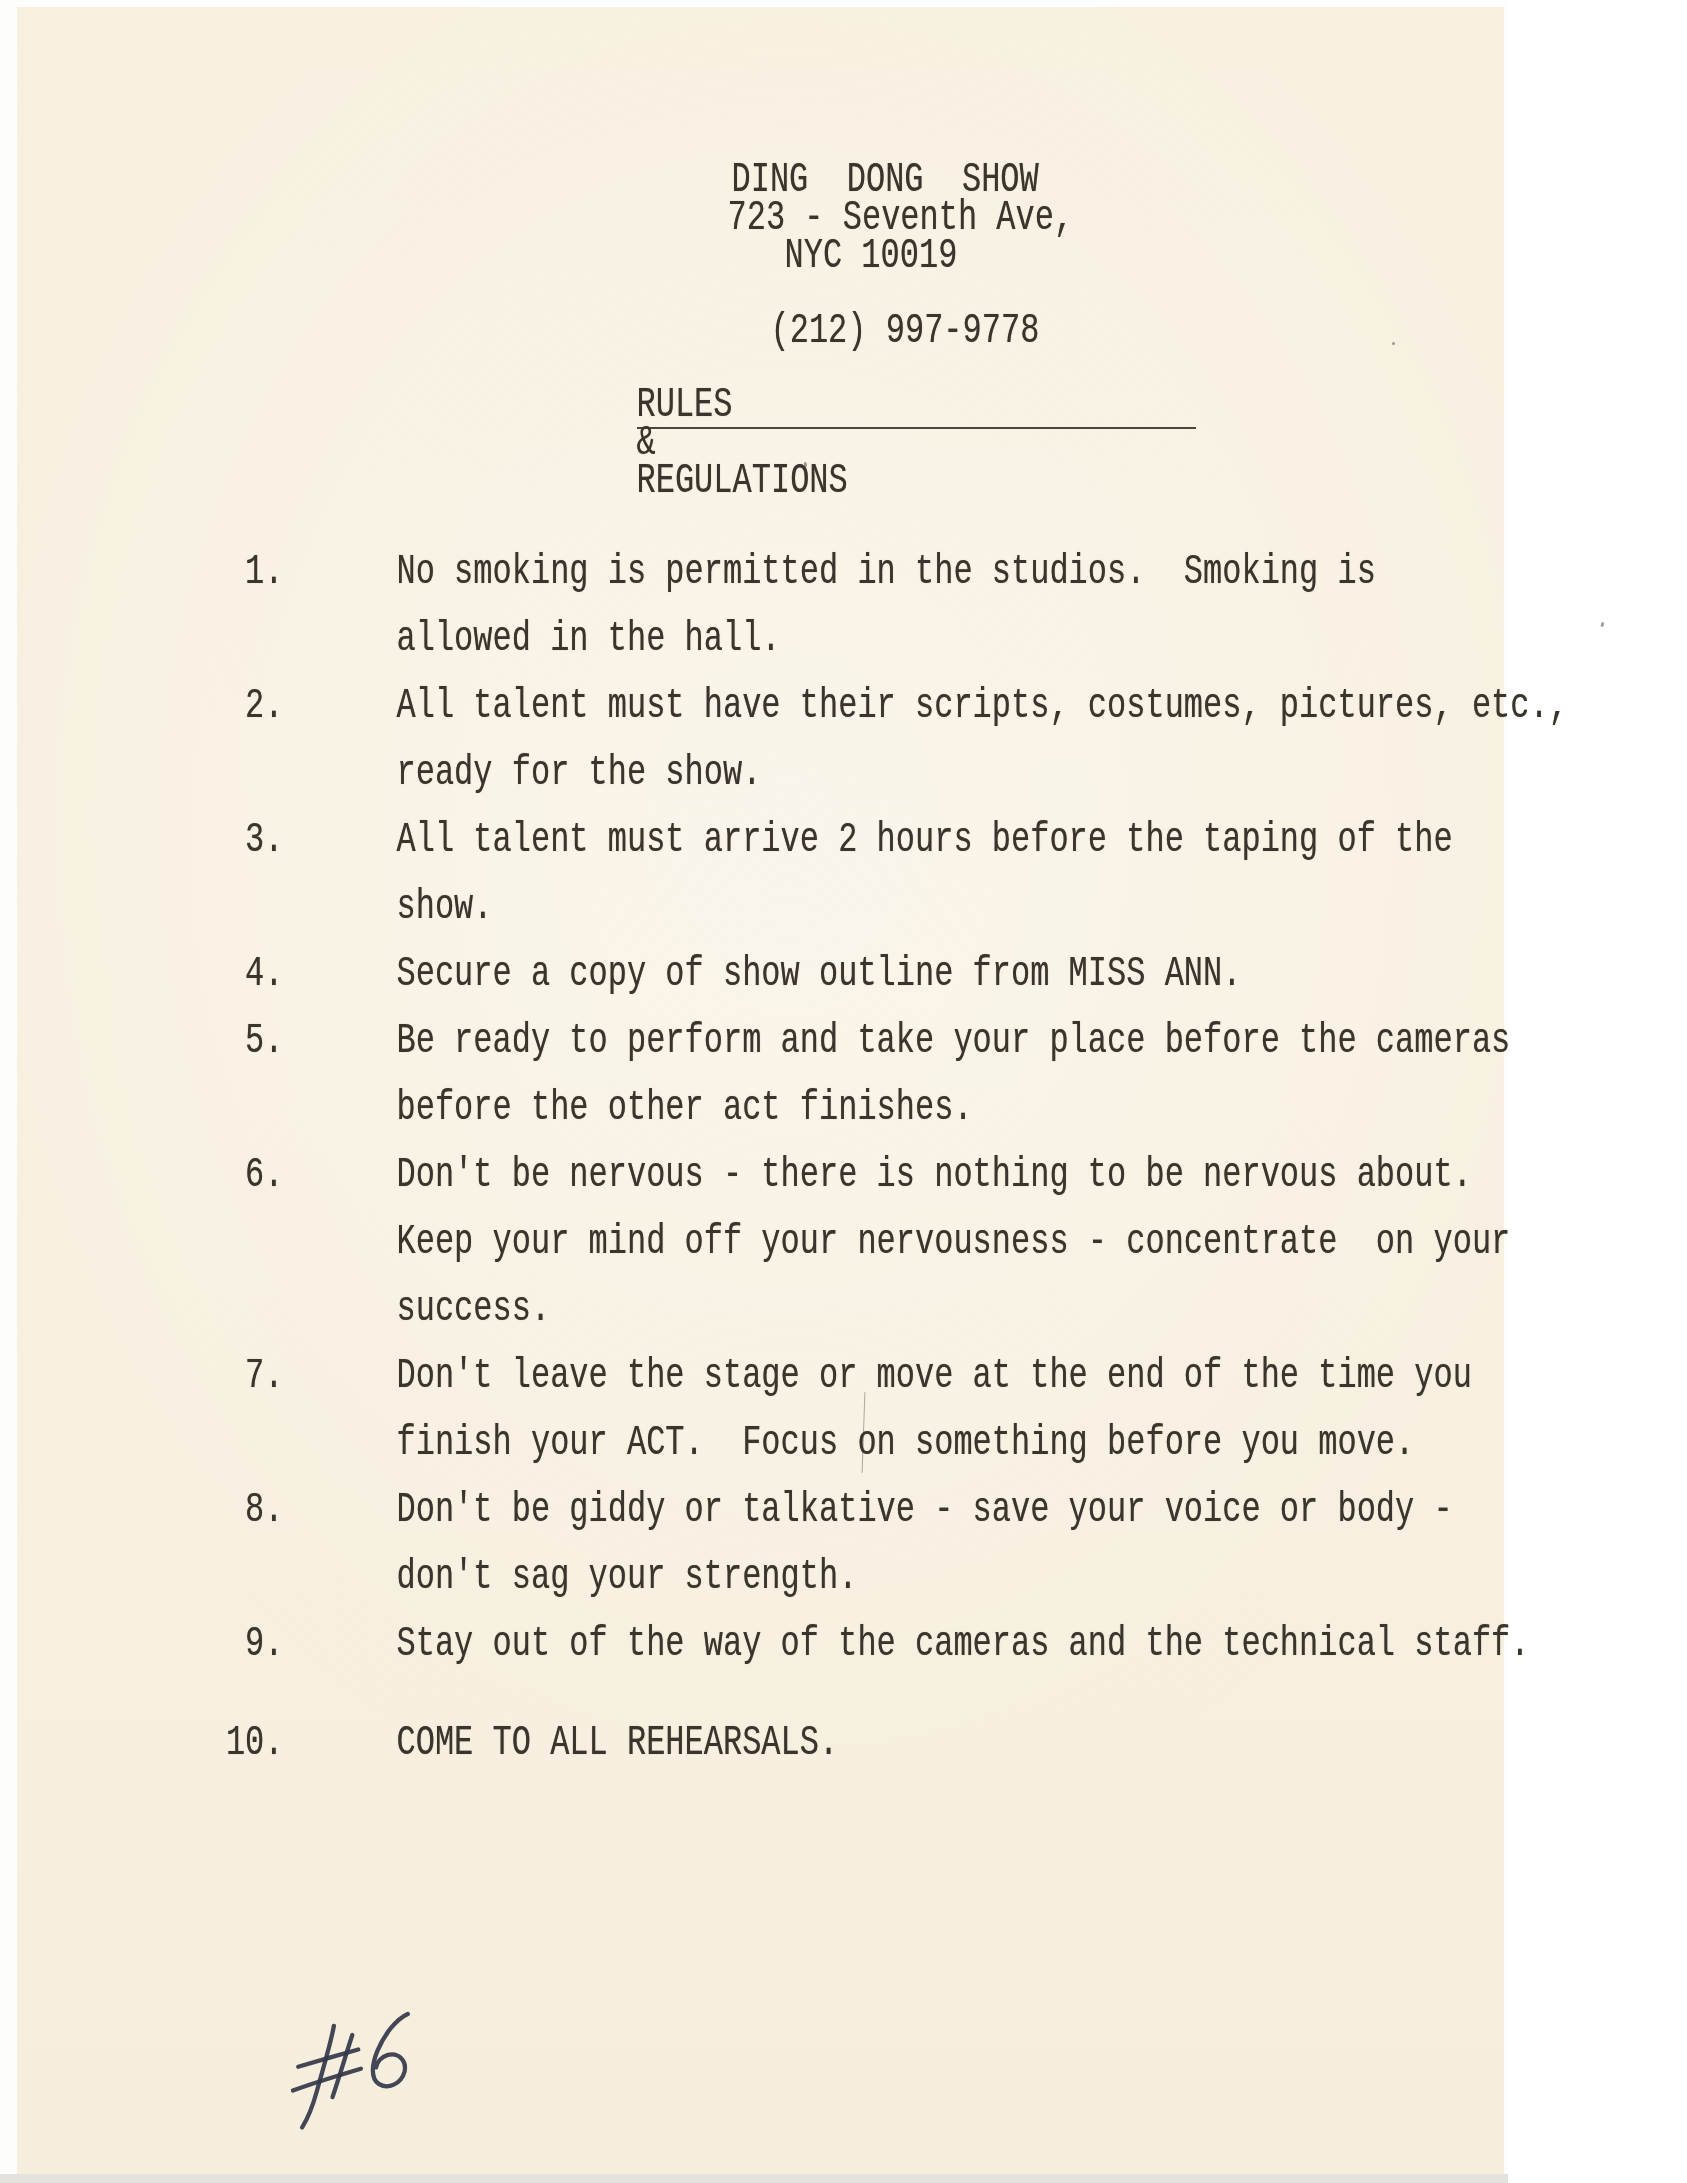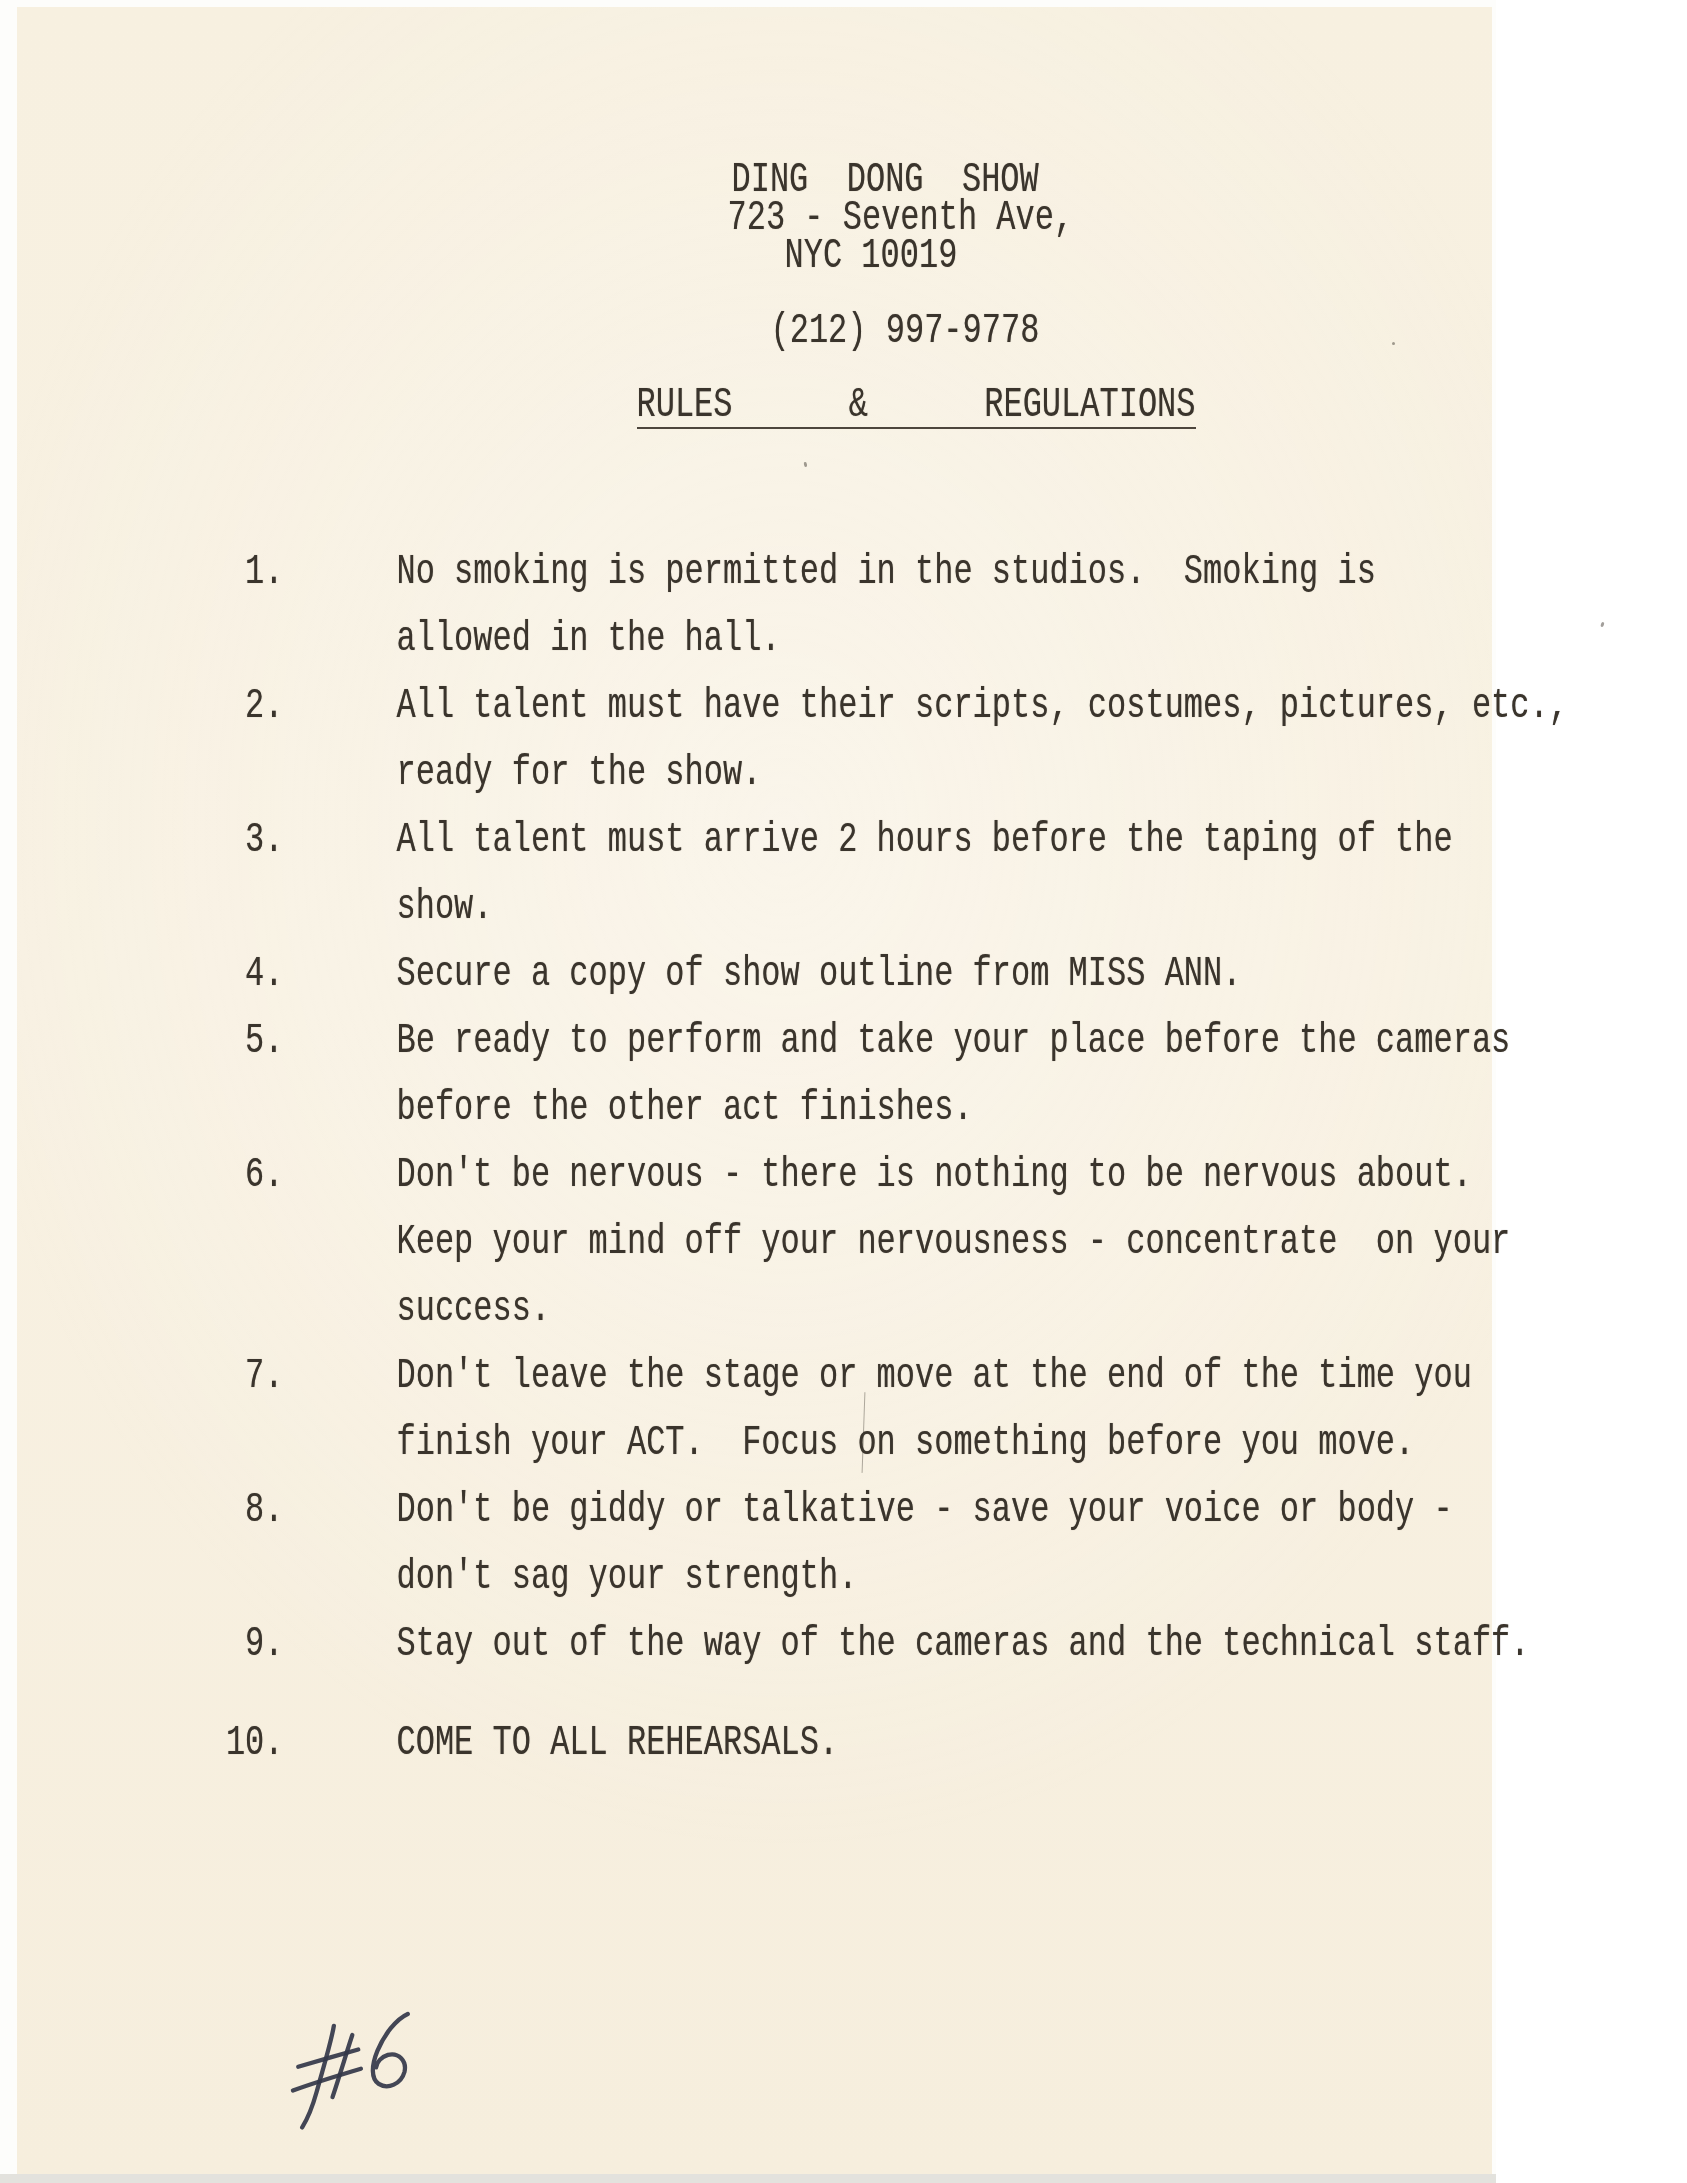--- a/index.html
+++ b/index.html
@@ -6,20 +6,21 @@
   body {
     width: 1687px; height: 2183px;
     background: #ffffff;
     font-family: "Liberation Mono", "DejaVu Sans Mono", monospace;
     overflow: hidden;
   }
   .page {
     position: relative;
     width: 1496px; height: 2183px;
     background: #fdfdfb;
+    padding-left: 12px;
   }
   
   .paper {
     position: absolute;
     left: 16.5px; top: 6.6px; right: 4px; bottom: 8.6px;
     background:
       radial-gradient(ellipse 1191px 1456px at 52% 38%, rgba(255,255,255,0.30), rgba(255,255,255,0) 70%),
       linear-gradient(180deg, #f7f0e0 0%, #f8f1e2 45%, #f6eedd 100%);
   }
   
@@ -39,20 +40,21 @@
     line-height: 40px; height: 40px;
     white-space: pre;
   }
   .heading {
     position: absolute;
     left: 620px; top: 379px;
     width: 559px; height: 38px;
     display: flex; justify-content: space-between;
     border-bottom: 2.6px solid rgba(52,46,38,0.88);
     padding-bottom: 3.3px;
+    flex-direction: column;
   }
   .heading .word {
     font-size: 32px; line-height: 38px;
     white-space: pre;
   }
   .rules {
     position: absolute;
     left: 0; top: 531px; width: 1687px;
   }
   .rule { position: relative; }

